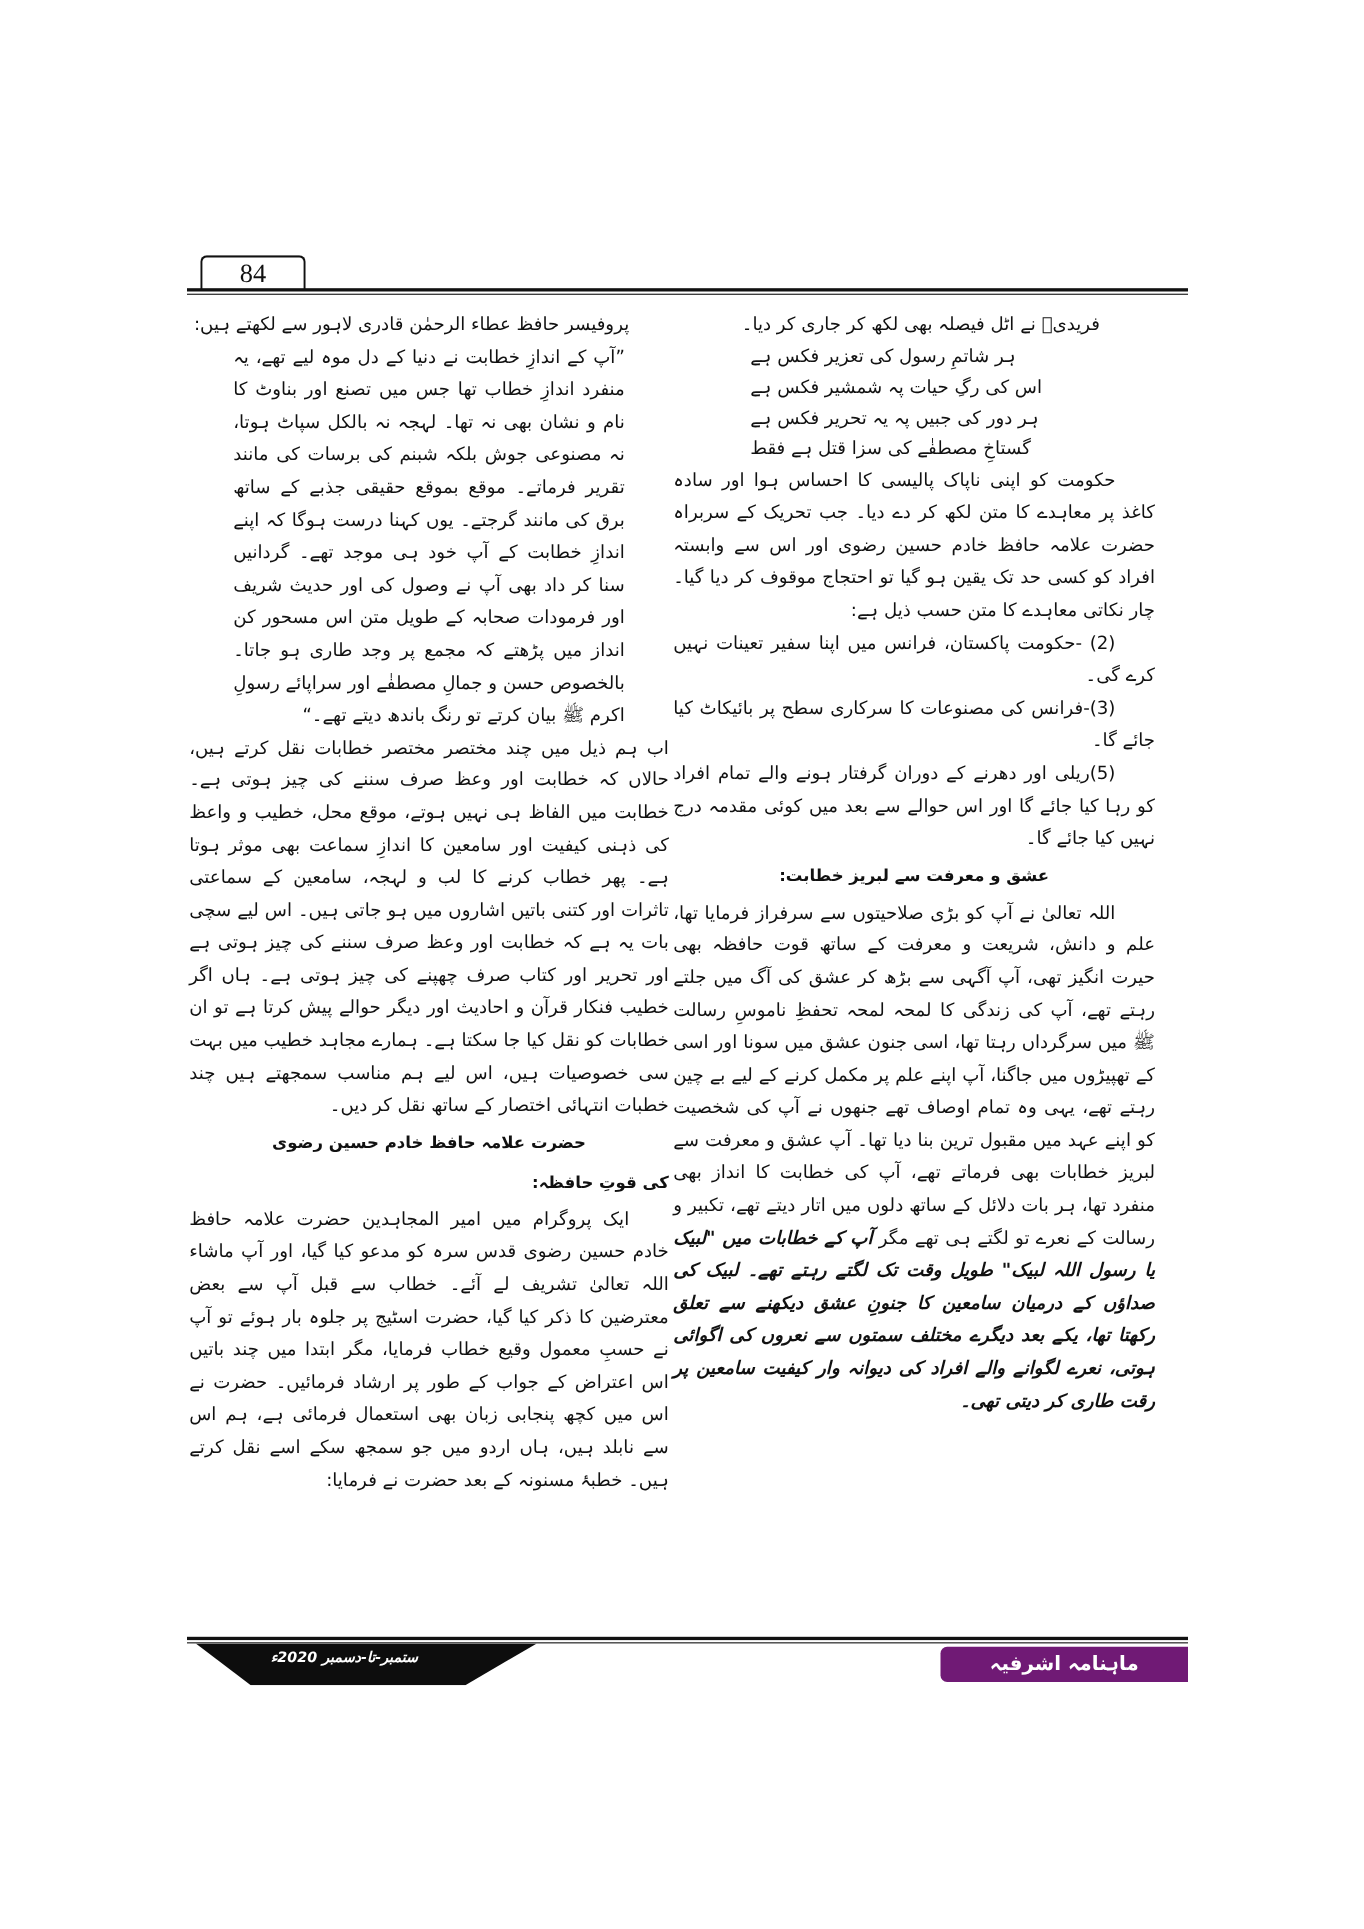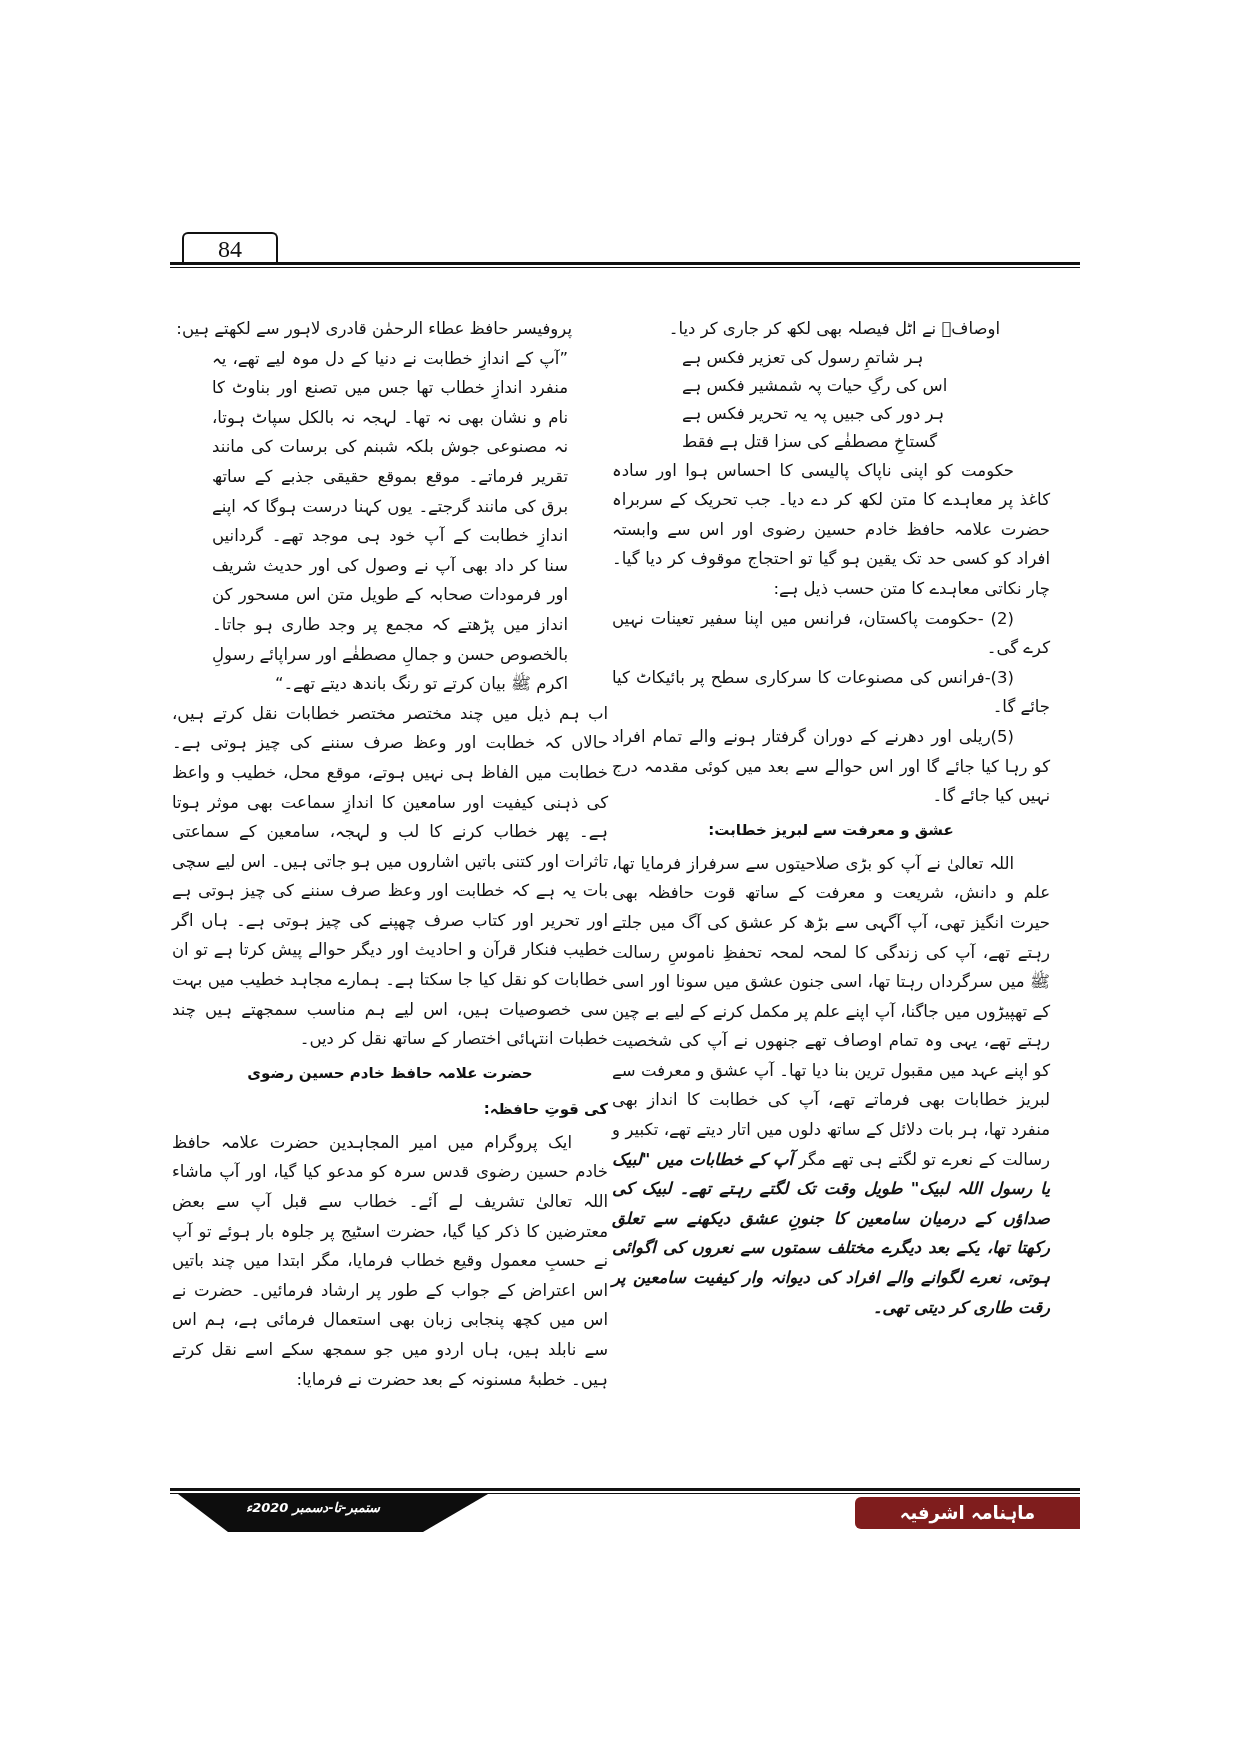--- a/index.html
+++ b/index.html
@@ -14,53 +14,53 @@
              line-height:30px; background:#fff; }
   .header-rule { position:absolute; left:170px; top:262px; width:910px; height:3px; background:#111; }
   .header-rule2 { position:absolute; left:170px; top:267px; width:910px; height:1px; background:#111; }
   .header-tab { position:absolute; left:808px; top:230px; width:270px; height:33px; }
   .header-tab svg { position:absolute; left:0; top:0; }
   .header-tab span { position:absolute; left:0; right:0; top:4px; text-align:center;
                      color:#fff; font-weight:bold; font-size:18px; direction:rtl; }
 
   
   .col { position:absolute; top:280px; direction:rtl; text-align:justify;
-         font-family:"DejaVu Sans", sans-serif; font-size:16.5px; line-height:29.6px;margin-top:34px; }
+         font-family:"DejaVu Sans", sans-serif; font-size:16.5px; line-height:29.6px; }
   .col-right { left:612px; width:438px; }
   .col-left { left:172px; width:436px; }
   .col p { margin:0; }
   .indent { text-indent:36px; }
   .verse { text-align:left; padding:0 30px 0 70px; line-height:28px; }
   .quote { padding:0 40px; }
   .heading { font-weight:900; font-size:15px; line-height:34px; margin:2px 0 !important; text-align:center; }
   .heading-l { text-align:right; }
   .styled { font-style:italic; font-weight:bold; letter-spacing:0.3px; }
 
   
   .footer-rule { position:absolute; left:170px; top:1488px; width:910px; height:3px; background:#111; }
   .footer-rule2 { position:absolute; left:170px; top:1493px; width:910px; height:1px; background:#111; }
   .footer-date { position:absolute; left:178px; top:1494px; width:310px; height:38px; }
   .footer-date svg { position:absolute; left:0; top:0; }
   .footer-date span { position:absolute; left:50px; right:90px; top:6px; text-align:center;
                       color:#fff; font-weight:bold; font-size:13px; direction:rtl; font-style:italic; }
   .footer-brand { position:absolute; left:855px; top:1497px; width:225px; height:32px;
-                  background:#7f1d1d; border-radius:6px 0 0 6px; color:#fff; font-weight:bold;
+                  background:#701a75; border-radius:6px 0 0 6px; color:#fff; font-weight:bold;
                   font-size:18px; text-align:center; line-height:32px; direction:rtl; }
 </style>
 </head>
 <body>
 
 <div class="page">
 
   <div class="pagenum">84</div>
   <div class="header-rule"></div>
   <div class="header-rule2"></div>
 
   <div class="col col-right">
-    <p style="padding-right:50px;">اوصافؔ نے اٹل فیصلہ بھی لکھ کر جاری کر دیا۔</p>
+    <p style="padding-right:50px;">فریدیؔ نے اٹل فیصلہ بھی لکھ کر جاری کر دیا۔</p>
     <div class="verse">
       <p>ہر شاتمِ رسول کی تعزیر فکس ہے</p>
       <p>اس کی رگِ حیات پہ شمشیر فکس ہے</p>
       <p>ہر دور کی جبیں پہ یہ تحریر فکس ہے</p>
       <p>گستاخِ مصطفٰے کی سزا قتل ہے فقط</p>
     </div>
     <p class="indent">حکومت کو اپنی ناپاک پالیسی کا احساس ہوا اور سادہ کاغذ پر معاہدے کا متن لکھ کر دے دیا۔ جب تحریک کے سربراہ حضرت علامہ حافظ خادم حسین رضوی اور اس سے وابستہ افراد کو کسی حد تک یقین ہو گیا تو احتجاج موقوف کر دیا گیا۔ چار نکاتی معاہدے کا متن حسب ذیل ہے:</p>
     <p class="indent">(2) -حکومت پاکستان، فرانس میں اپنا سفیر تعینات نہیں کرے گی۔</p>
     <p class="indent">(3)-فرانس کی مصنوعات کا سرکاری سطح پر بائیکاٹ کیا جائے گا۔</p>
     <p class="indent">(5)ریلی اور دھرنے کے دوران گرفتار ہونے والے تمام افراد کو رہا کیا جائے گا اور اس حوالے سے بعد میں کوئی مقدمہ درج نہیں کیا جائے گا۔</p>

